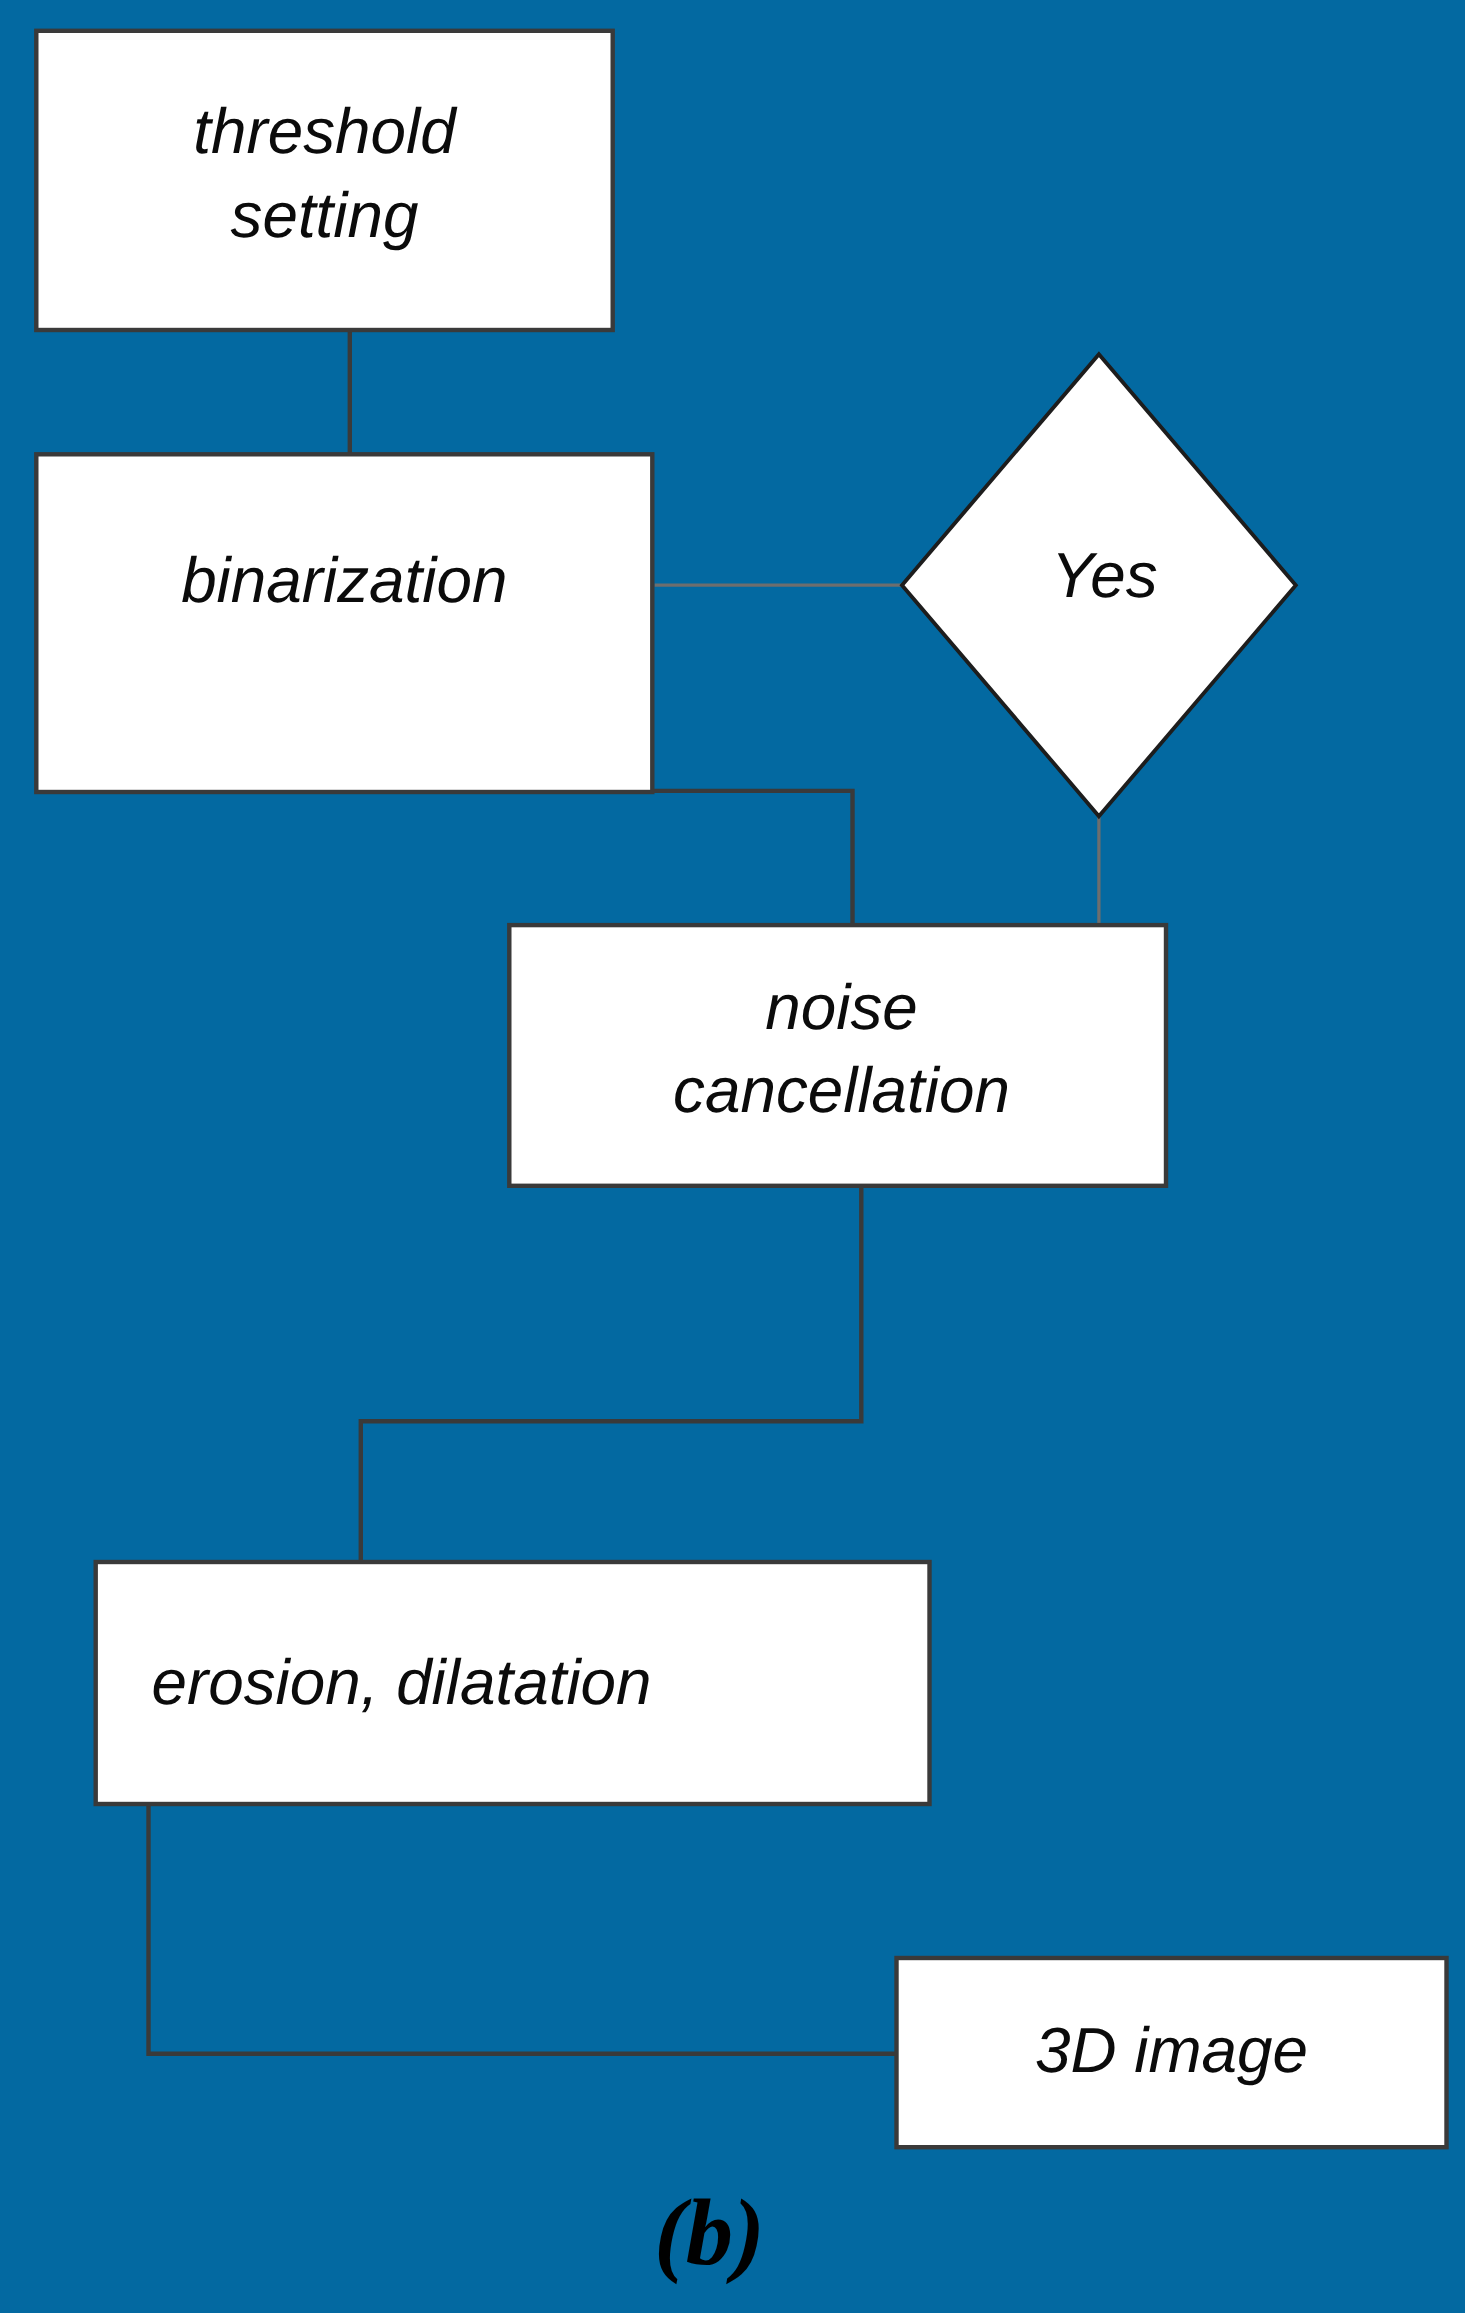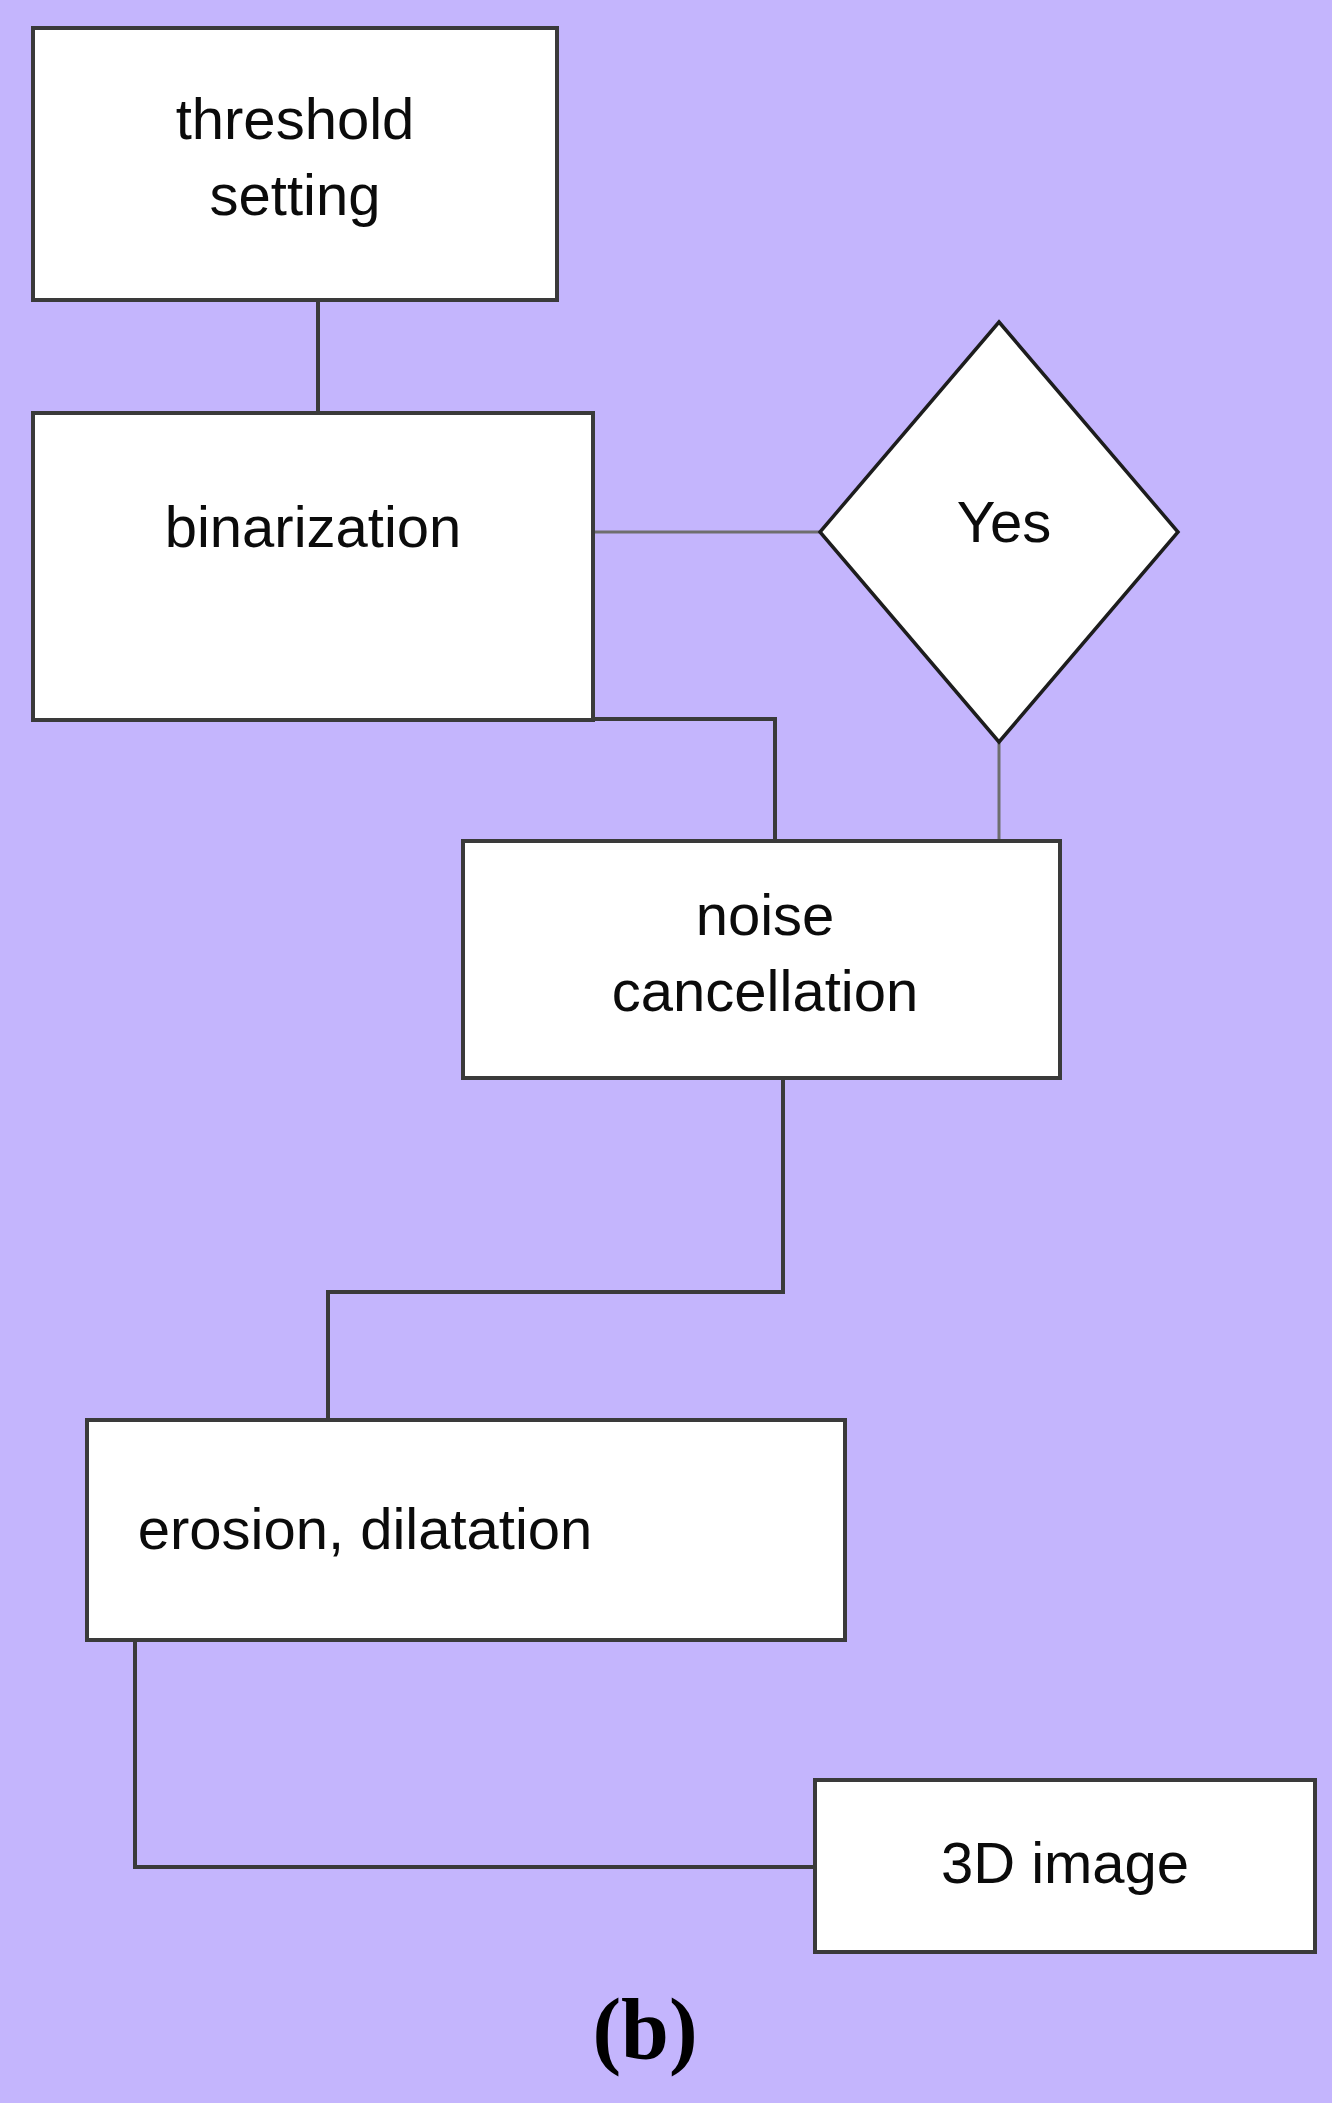--- a/index.html
+++ b/index.html
@@ -9,22 +9,23 @@
     background: #ffffff;
   }
   body {
     font-family: "Liberation Sans", sans-serif;
     -webkit-font-smoothing: antialiased;
   }
   #page {
     position: relative;
     width: 1332px;
     height: 2103px;
-    background: #c4b5fd;
+    background: #0369a1;
     overflow: hidden;
+    font-style: italic;
   }
   #flow-svg {
     position: absolute;
     left: 0;
     top: 0;
     width: 1332px;
     height: 2103px;
     display: block;
   }
   .node-box {

